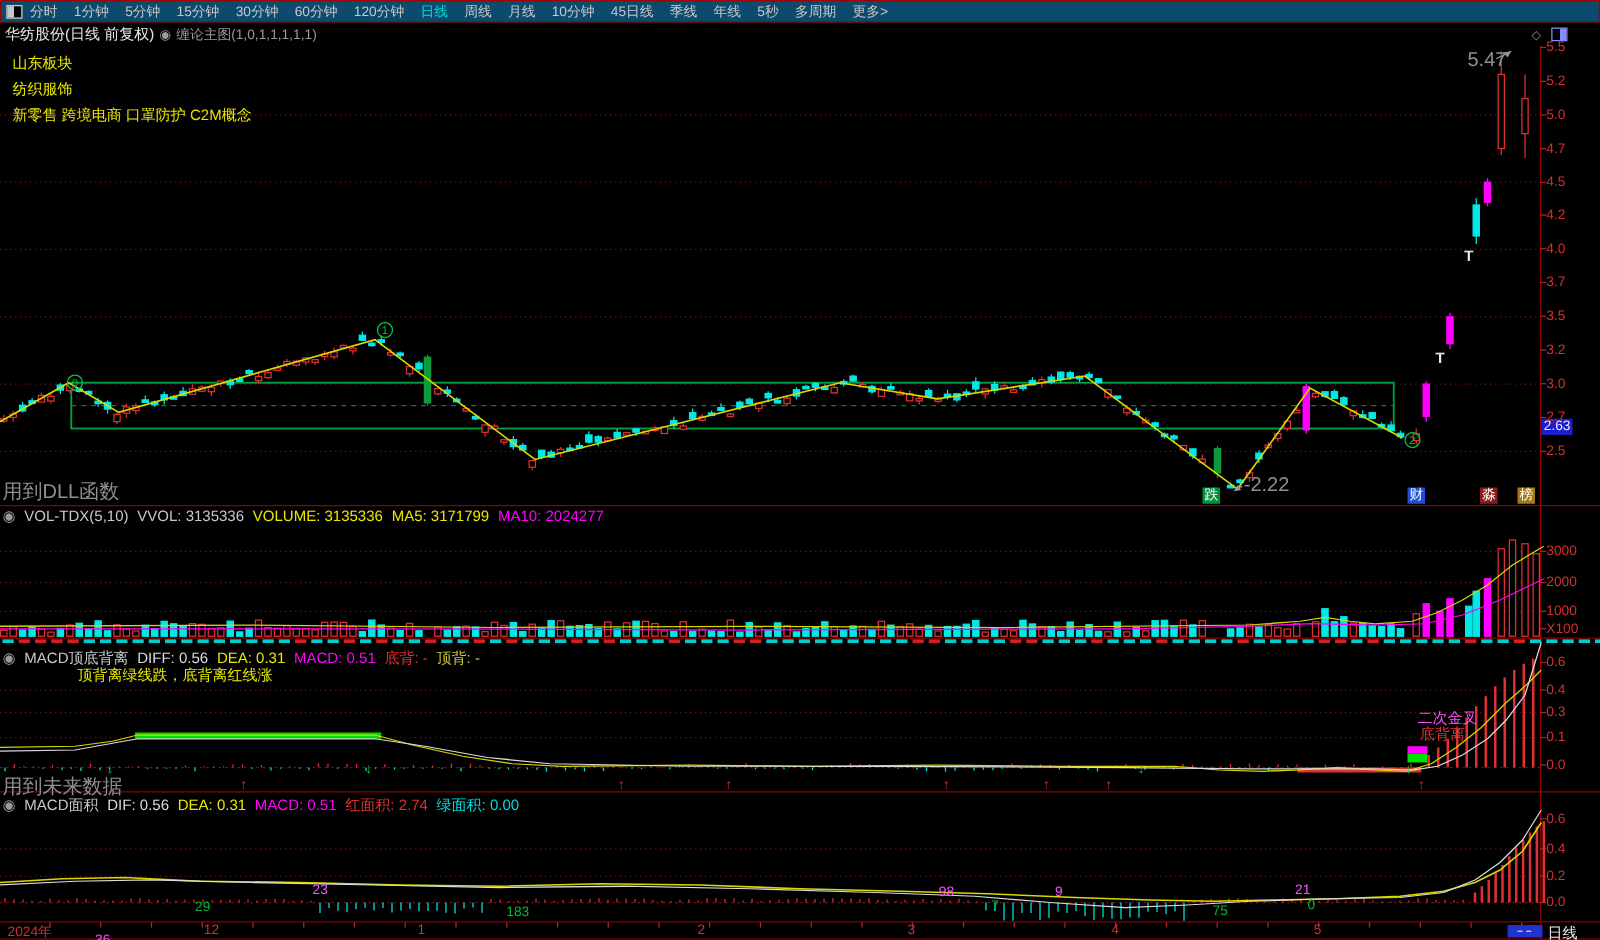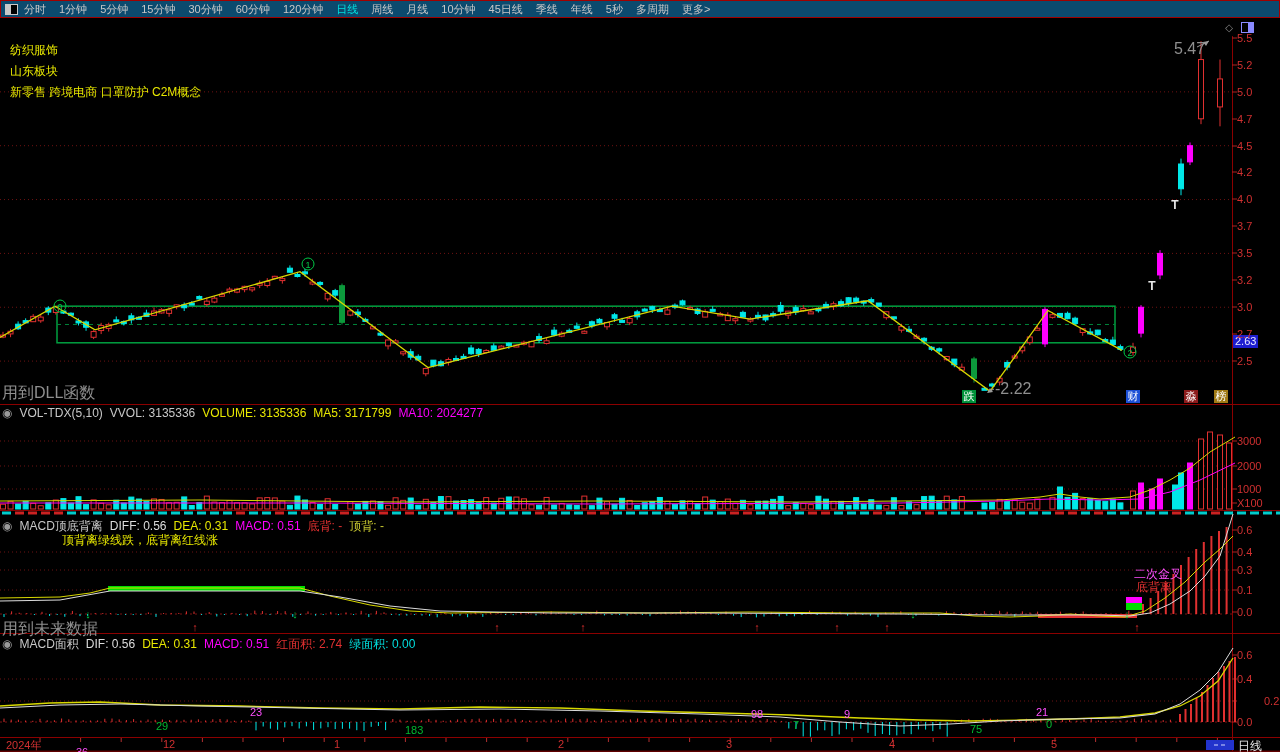--- a/index.html
+++ b/index.html
@@ -56,28 +56,33 @@
         <span class="p">10分钟</span>
         <span class="p">45日线</span>
         <span class="p">季线</span>
         <span class="p">年线</span>
         <span class="p">5秒</span>
         <span class="p">多周期</span>
         <span class="p">更多&gt;</span>
       </div>
   </div>
 
+  <div id="titlebar">
+    <span id="stock-title">华纺股份(日线 前复权)</span>
+    <span class="dim">◉</span>
+    <span class="dim">缠论主图(1,0,1,1,1,1,1)</span>
+  </div>
   <div id="titlebar-right">
     <span>◇</span>
     <span id="panel-ico"></span>
   </div>
 
   <div id="tags">
+      <div>山东板块</div>
       <div>纺织服饰</div>
-      <div>山东板块</div>
       <div>新零售 跨境电商 口罩防护 C2M概念</div>
     </div>
 
   <svg id="chart" width="1280" height="752">
       <line x1="0" y1="404.5" x2="1280" y2="404.5" stroke="#8b0000" stroke-width="1"></line>
       <line x1="0" y1="510.5" x2="1280" y2="510.5" stroke="#8b0000" stroke-width="1"></line>
       <line x1="0" y1="633.5" x2="1280" y2="633.5" stroke="#8b0000" stroke-width="1"></line>
       <line x1="0" y1="737.5" x2="1280" y2="737.5" stroke="#8b0000" stroke-width="1"></line>
       <line x1="0" y1="751.2" x2="1280" y2="751.2" stroke="#8b0000" stroke-width="1"></line>
       <line x1="1232.5" y1="36" x2="1232.5" y2="751" stroke="#8b0000"></line>
@@ -1128,21 +1133,21 @@
       <span class="axlab" style="left: 1237px; top: 524px;">0.6</span>
       <span class="axlab" style="left: 1237px; top: 546px;">0.4</span>
       <span class="axlab" style="left: 1237px; top: 564px;">0.3</span>
       <span class="axlab" style="left: 1237px; top: 584px;">0.1</span>
       <span class="axlab" style="left: 1237px; top: 606px;">0.0</span>
       <span style="left: 1134px; top: 566px; color: rgb(255, 80, 255); font-size: 12px;">二次金叉</span>
       <span style="left: 1136px; top: 579px; color: rgb(224, 48, 48); font-size: 12px;">底背离</span>
       <div class="hdr" style="left: 2px; top: 636px;"><span class="toggle">◉</span><span style="color: rgb(200, 200, 200);">MACD面积</span><span style="color: rgb(220, 220, 220);">DIF: 0.56</span><span style="color: rgb(232, 232, 0);">DEA: 0.31</span><span style="color: rgb(255, 0, 255);">MACD: 0.51</span><span style="color: rgb(224, 48, 48);">红面积: 2.74</span><span style="color: rgb(0, 222, 222);">绿面积: 0.00</span></div>
       <span class="axlab" style="left: 1237px; top: 649px;">0.6</span>
       <span class="axlab" style="left: 1237px; top: 673px;">0.4</span>
-      <span class="axlab" style="left: 1237px; top: 695px; padding-left: 27px;">0.2</span>
+      <span class="axlab" style="left: 1237px; top: 695px;">0.2</span>
       <span class="axlab" style="left: 1237px; top: 716px;">0.0</span>
       <span class="num" style="left: 76px; top: 746px; color: rgb(255, 80, 255); text-align: center;">36</span>
       <span class="num" style="left: 156px; top: 720px; color: rgb(0, 184, 48);">29</span>
       <span class="num" style="left: 250px; top: 706px; color: rgb(255, 80, 255);">23</span>
       <span class="num" style="left: 405px; top: 724px; color: rgb(0, 184, 48);">183</span>
       <span class="num" style="left: 730px; top: 708px; color: rgb(255, 80, 255); padding-left: 21px;">98</span>
       <span class="num" style="left: 793px; top: 719px; color: rgb(0, 184, 48);">7</span>
       <span class="num" style="left: 844px; top: 708px; color: rgb(255, 80, 255);">9</span>
       <span class="num" style="left: 970px; top: 723px; color: rgb(0, 184, 48);">75</span>
       <span class="num" style="left: 1036px; top: 706px; color: rgb(255, 80, 255);">21</span>

